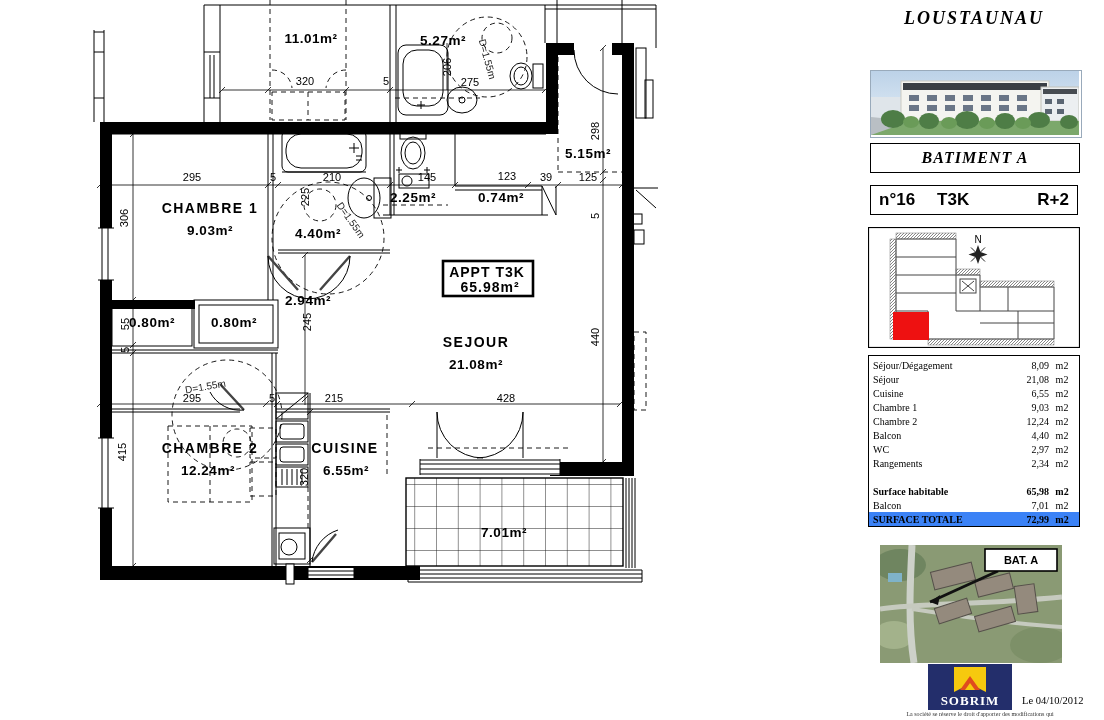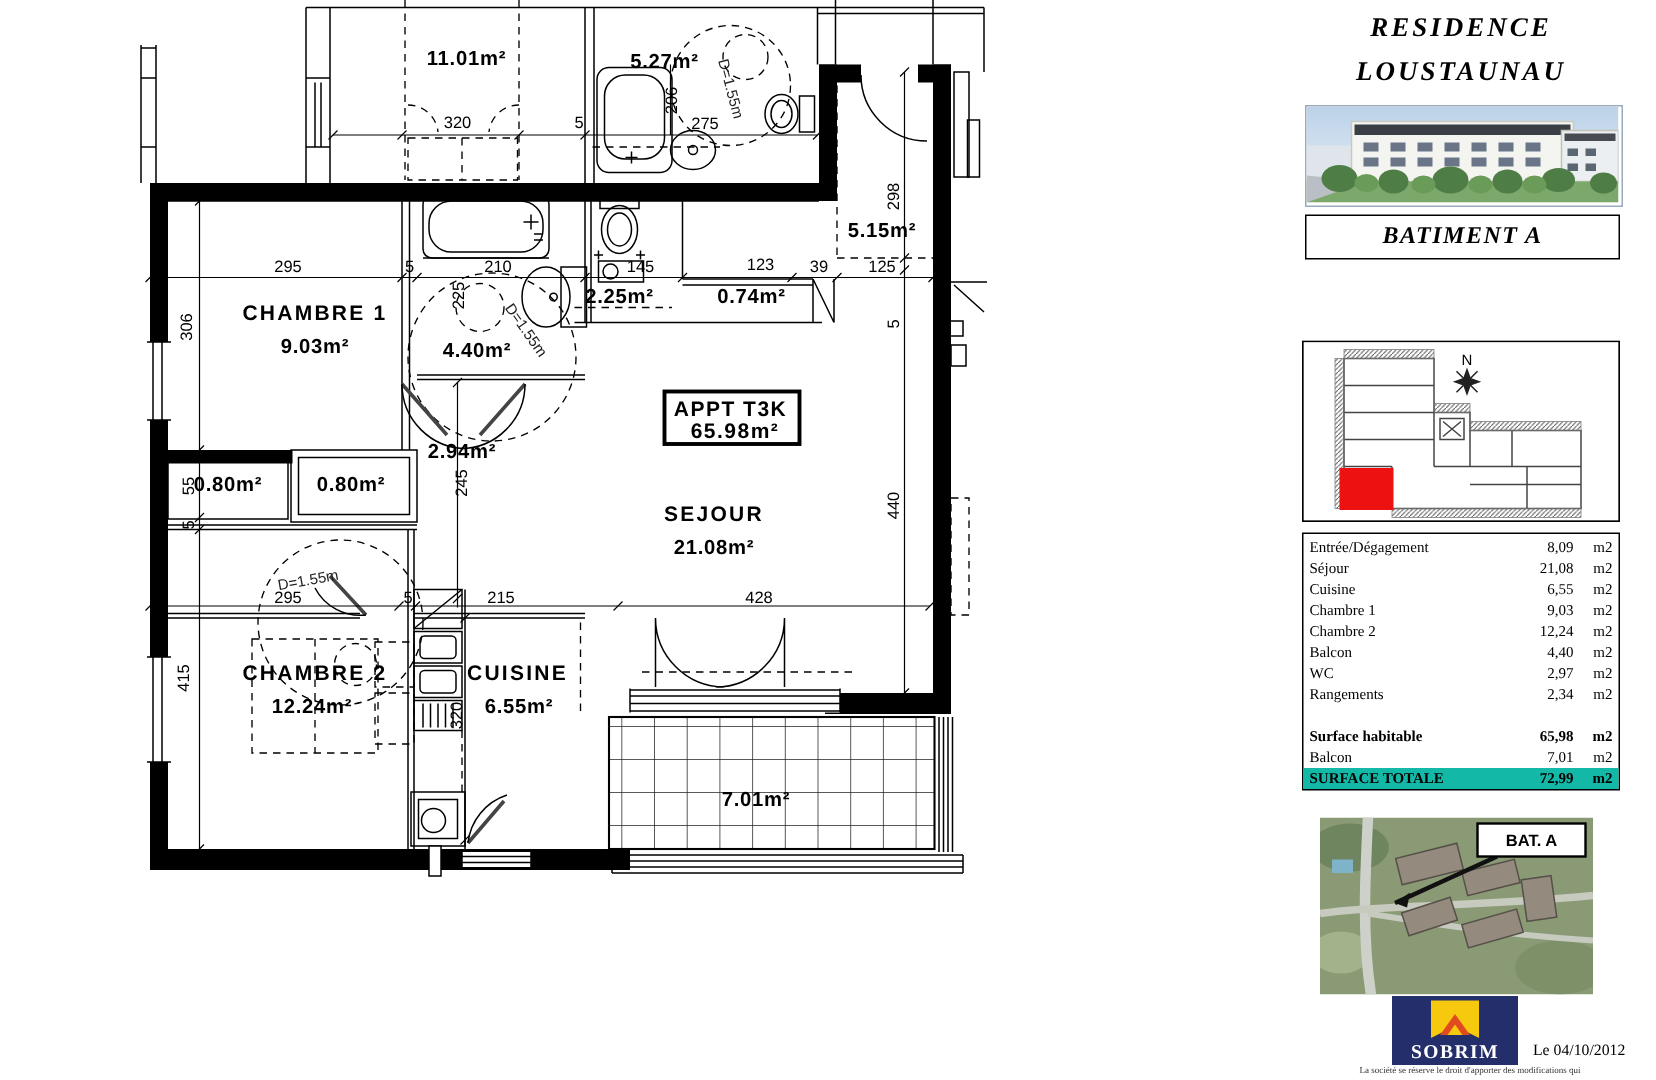--- a/index.html
+++ b/index.html
@@ -33,24 +33,24 @@
            font-family:"Liberation Sans",sans-serif;padding:0 8px;box-sizing:border-box;}
   #unitbox .u-type{margin-left:22px;}
   #unitbox .u-floor{margin-left:auto;}
   #keyplan{left:868px;top:227px;width:212px;height:121px;}
   #stable{left:868px;top:355px;width:212px;height:172px;border:1.2px solid #000;
           box-sizing:border-box;display:flex;flex-direction:column;
           font-family:"Liberation Serif",serif;font-size:10px;padding-top:2px;}
   .srow{display:flex;align-items:center;height:14px;padding:0 4px;flex:0 0 auto;}
   .srow .lab{flex:1 1 auto;}
   .srow .val{width:40px;text-align:right;}
-  .srow .un{width:26px;text-align:right;}
+  .srow .un{width:26px;text-align:center;}
   .sspacer{flex:1 1 auto;}
   .srow.b{font-weight:bold;font-family:Liberation Serif, serif;}
-  .srow.hl{background:#14b8a6;font-weight:bold;}
+  .srow.hl{background:#3b82f6;font-weight:bold;}
   #aerial{left:880px;top:545px;width:166px;height:118px;text-align:right;}
   #logo{left:928px;top:664px;width:84px;height:57px;}
   #datetxt{left:1022px;top:695px;width:80px;font-family:"Liberation Serif",serif;
            font-size:10.5px;text-align:left;}
   #disc{left:878px;top:711px;width:204px;font-family:"Liberation Serif",serif;
         font-size:6px;color:#333;text-align:center;white-space:nowrap;overflow:hidden;}
   .batA{font:bold 11px "Liberation Sans",sans-serif;}
 </style>
 </head>
 <body>
@@ -264,21 +264,20 @@
   </g>
 
   <g>
     <rect class="aptbox" x="443" y="261" width="90" height="35"></rect>
     <text class="aptt" x="487" y="277">APPT  T3K</text>
     <text class="aptt" x="490" y="292">65.98m²</text>
   </g>
 </svg>
 
 <div id="title" class="sb">
-  <div>RESIDENCE</div>
   <div>LOUSTAUNAU</div>
 </div>
 
 <div id="photo" class="sb">
   <svg width="208" height="64" viewBox="0 0 208 64">
     <defs>
           <linearGradient id="sky" x1="0" y1="0" x2="0" y2="1">
       <stop offset="0" stop-color="#bcd2e8"></stop>
             <stop offset="1" stop-color="#e9f1f8"></stop>
     </linearGradient>
@@ -327,20 +326,25 @@
       <ellipse cx="116" cy="52" rx="8" ry="6"></ellipse>
           <ellipse cx="152" cy="52" rx="8" ry="6"></ellipse>
     </g>
   </svg>
 </div>
 
 <div id="batbox" class="sb">
   <span>BATIMENT A</span>
 </div>
 
+<div id="unitbox" class="sb">
+  <span class="u-num">n°16</span>
+  <span class="u-type">T3K</span>
+  <span class="u-floor">R+2</span>
+</div>
 
 <div id="keyplan" class="sb">
   <svg width="212" height="121" viewBox="0 0 212 121">
     <rect x="0.5" y="0.5" width="211" height="120" fill="#fff" stroke="#000" stroke-width="1.2"></rect>
     <g stroke="#444" fill="none" stroke-width="1">
       <path d="M28,12 H88 V48 H112 V60 H186 V112 H28 Z"></path>
       <path d="M28,30 H88 M28,48 H88 M28,66 H88 M28,84 H60 M60,84 V112 M88,48 V84 M88,84 H186
                M112,60 V84 M140,60 V84 M112,96 H186 M150,84 V112"></path>
       <rect x="92" y="52" width="16" height="14"></rect>
       <path d="M94,54 L106,64 M106,54 L94,64"></path>
@@ -354,21 +358,21 @@
     <g>
       <text x="110" y="16" style="font:10px 'Liberation Sans',sans-serif" text-anchor="middle">N</text>
       <path d="M110,18 l2.5,7 7,2.5 -7,2.5 -2.5,7 -2.5,-7 -7,-2.5 7,-2.5 Z" fill="#222"></path>
       <path d="M103,20.5 l14,14 M117,20.5 l-14,14" stroke="#222" stroke-width="1"></path>
     </g>
   </svg>
 </div>
 
 <div id="stable" class="sb">
   <div class="srow">
-        <span class="lab">Entrée/Dégagement</span>
+        <span class="lab">Séjour/Dégagement</span>
         <span class="val">8,09</span>
         <span class="un">m2</span>
       </div>
   <div class="srow">
         <span class="lab">Séjour</span>
         <span class="val">21,08</span>
         <span class="un">m2</span>
       </div>
   <div class="srow">
         <span class="lab">Cuisine</span>

